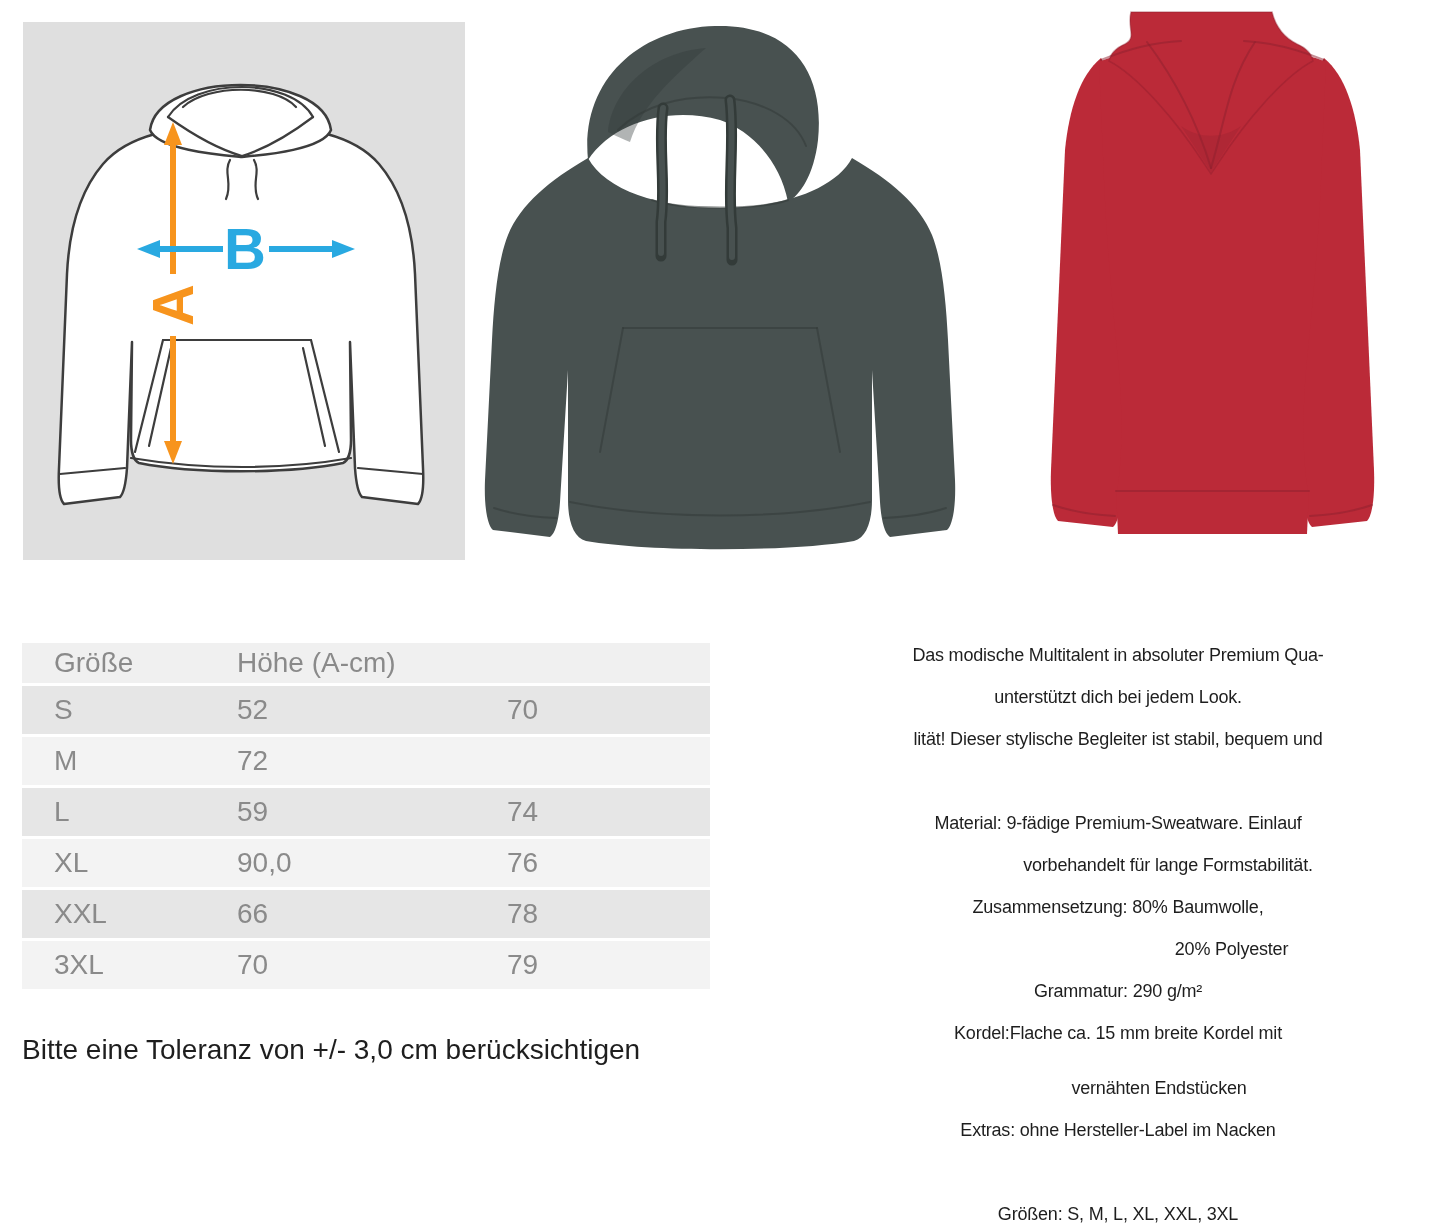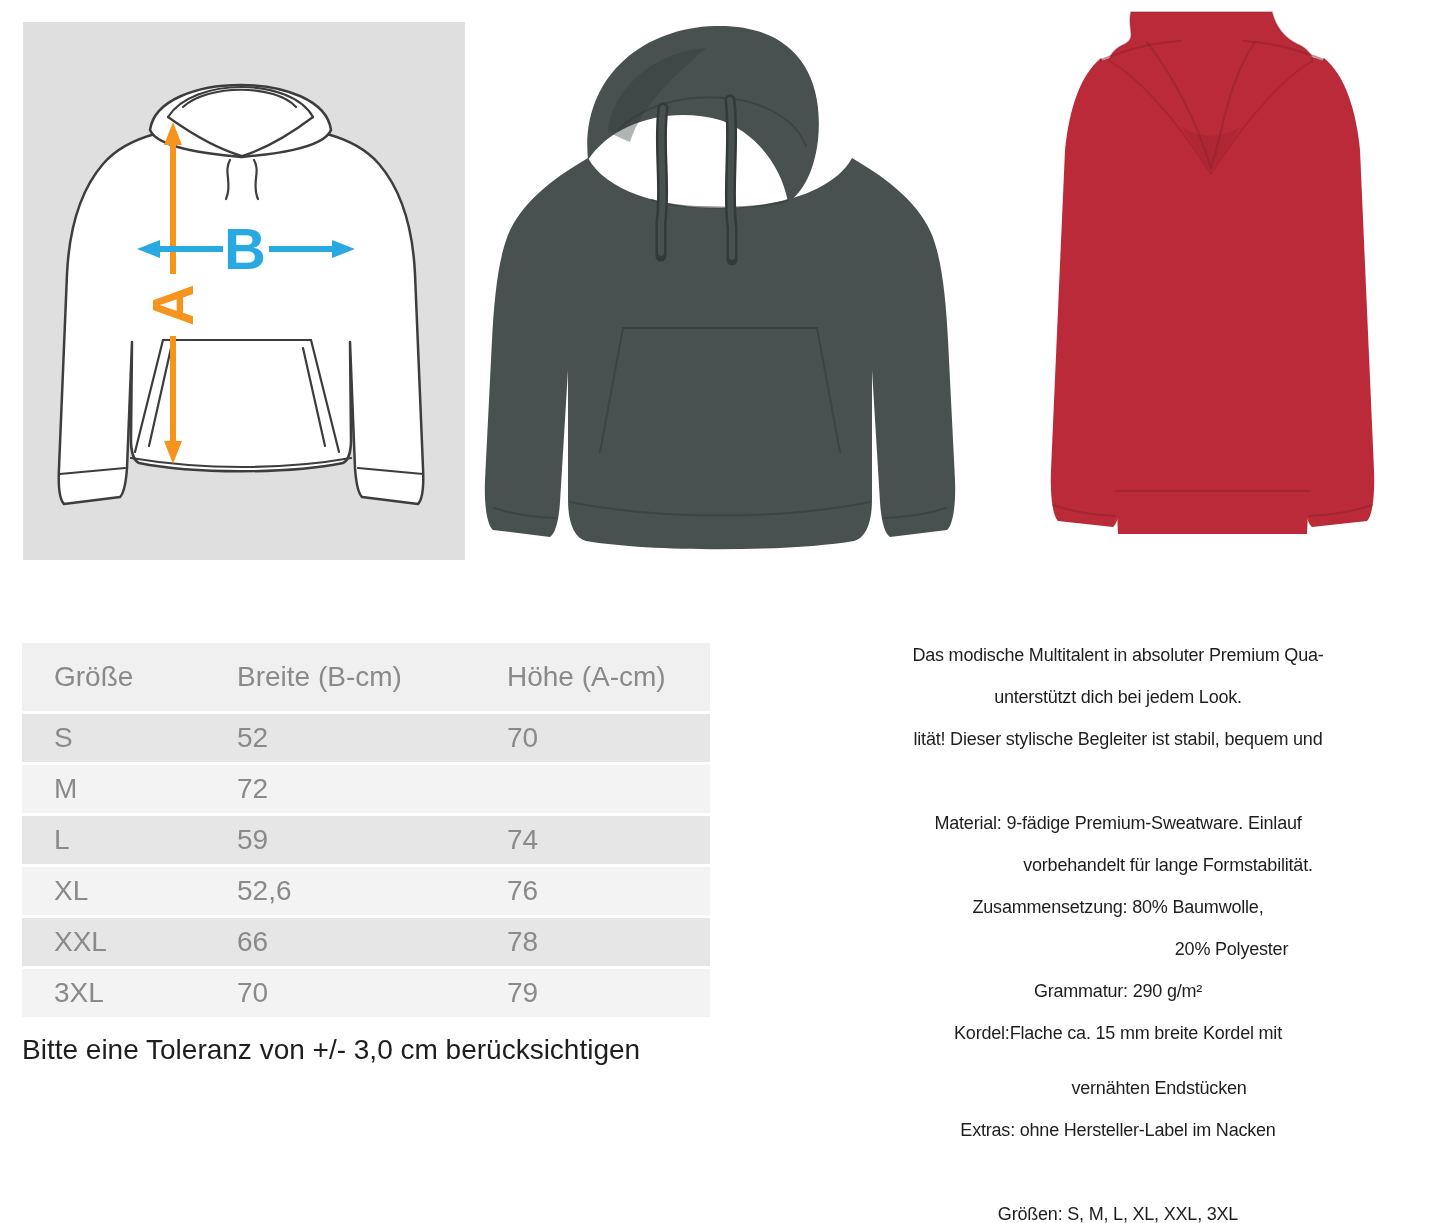--- a/index.html
+++ b/index.html
@@ -42,21 +42,21 @@
   .s-darkdeep{stroke:var(--hoodie-dark-deep);fill:none;stroke-width:2;opacity:.55;stroke-linecap:round;}
   .c-red{fill:var(--hoodie-red);}
   .s-reddeep{stroke:var(--hoodie-red-deep);fill:none;stroke-width:2;opacity:.5;stroke-linecap:round;}
   
   .size-table{position:absolute;left:22px;top:643px;width:688px;font-size:28px;color:var(--table-text);}
   .st-row{
     display:grid;grid-template-columns:183px 270px 1fr;
     align-items:center;padding-left:32px;box-sizing:border-box;
     height:48px;margin-bottom:3px;background:var(--row-light);
   }
-  .st-row.head{height:68px;background:#f0f0f0;}
+  .st-row.head{height:40px;background:#f0f0f0;}
   .st-row.dark{background:var(--row-dark);}
   .st-row:last-child{margin-bottom:0;}
   .tolerance{position:absolute;left:22px;top:1034px;font-size:28px;color:var(--text-dark);}
   
   .description{
     position:absolute;left:778px;top:634px;width:680px;
     font-size:18px;letter-spacing:-0.2px;color:var(--text-dark);text-align:center;
   }
   .dl{margin:0;height:42px;line-height:42px;white-space:nowrap;}
   .ind-a{padding-left:100px;}
@@ -154,40 +154,39 @@
     <path class="s-reddeep" d="M116,60 C150,46 175,42 196,41"></path>
     <path class="s-reddeep" d="M339,60 C305,46 280,42 259,41"></path>
 
     <path class="s-reddeep" d="M68,505 C88,512 110,515 130,516"></path>
     <path class="s-reddeep" d="M325,516 C345,515 367,512 387,505"></path>
   </svg>
 
   <div class="size-table">
     <div class="st-row head">
       <span>Größe</span>
-      <span>Breite (B-cm)</span>
       <span>Höhe (A-cm)</span>
     </div>
     <div class="st-row dark">
       <span>S</span>
       <span>52</span>
       <span>70</span>
     </div>
     <div class="st-row">
       <span>M</span>
       <span>72</span>
     </div>
     <div class="st-row dark">
       <span>L</span>
       <span>59</span>
       <span>74</span>
     </div>
     <div class="st-row">
       <span>XL</span>
-      <span>52,6</span>
+      <span>90,0</span>
       <span>76</span>
     </div>
     <div class="st-row dark">
       <span>XXL</span>
       <span>66</span>
       <span>78</span>
     </div>
     <div class="st-row">
       <span>3XL</span>
       <span>70</span>

